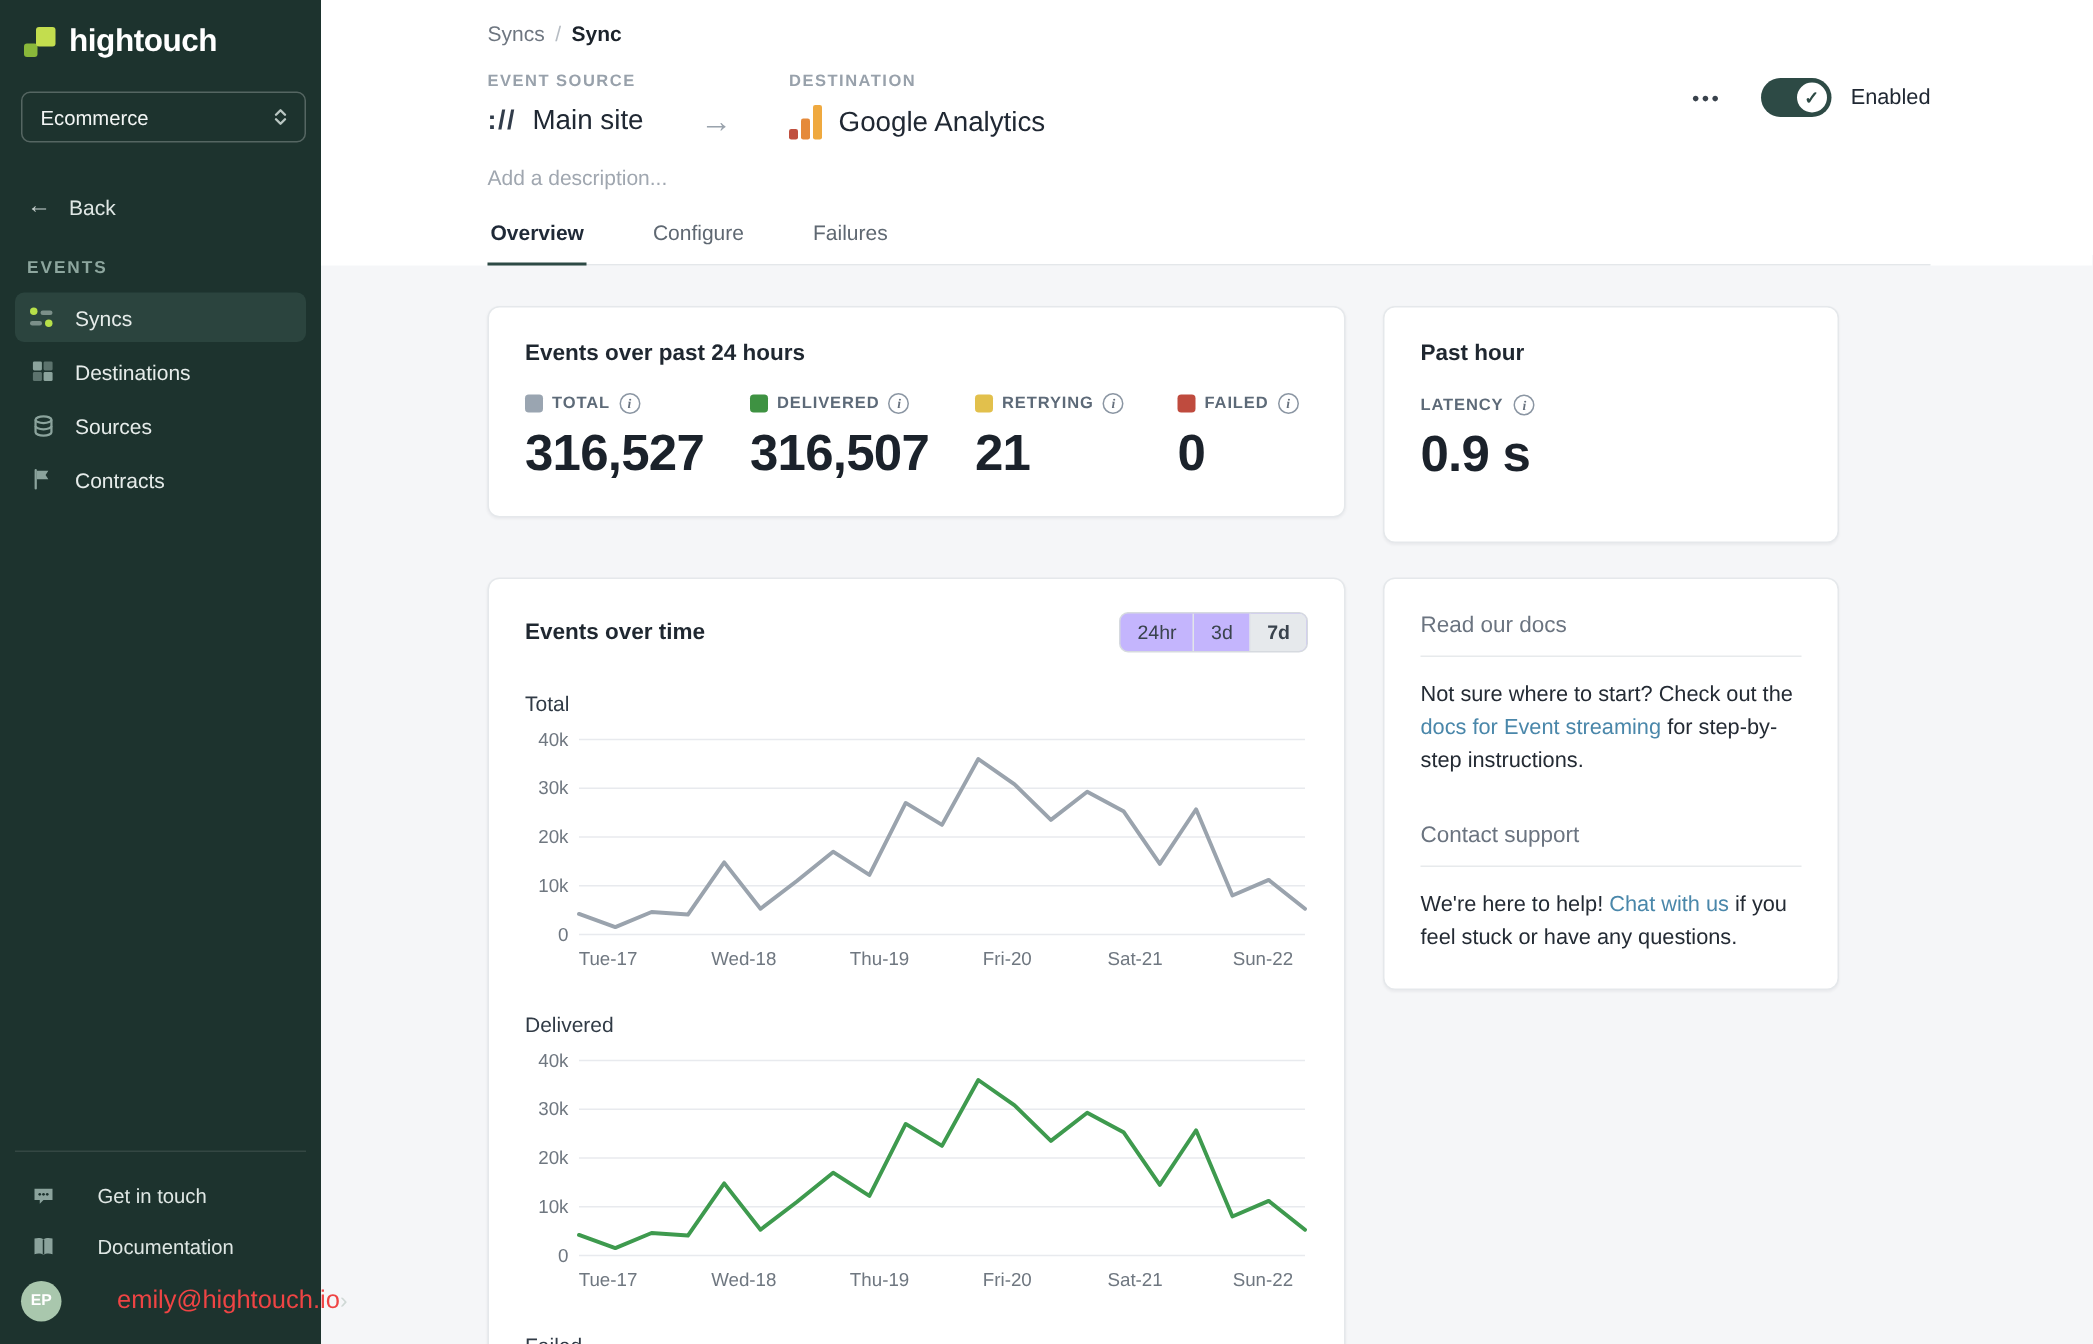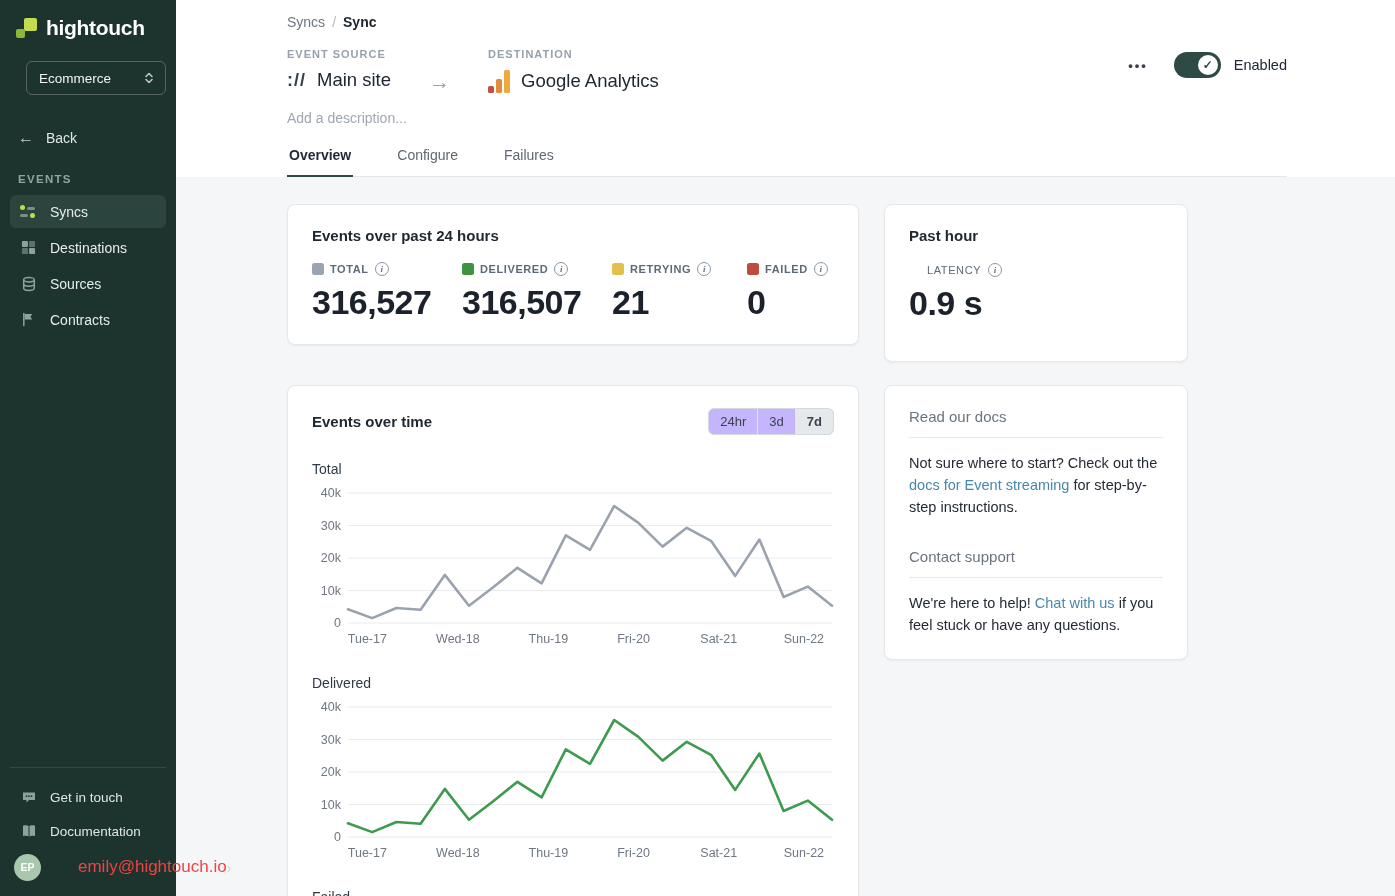--- a/index.html
+++ b/index.html
@@ -1,44 +1,44 @@
 <!DOCTYPE html>
 <html><head>
 <meta charset="utf-8">
 <style>
   * { box-sizing: border-box; margin: 0; padding: 0; }
   html,body { width:1395px; height:896px; overflow:hidden; }
   body { font-family:"Liberation Sans", sans-serif; background:#f5f6f8; color:#1f2730; }
   .app { display:flex; width:1395px; height:896px; }
 
   
-  .sidebar { width:176px; flex-shrink:0; background:#1d332e; color:#e6ecea; display:flex; flex-direction:column; padding:14px 10px 10px 10px; }
+  .sidebar { width:214px; flex-shrink:0; background:#1d332e; color:#e6ecea; display:flex; flex-direction:column; padding:14px 10px 10px 10px; }
   .logo-row { display:flex; align-items:center; gap:9px; padding:2px 4px 0 6px; }
   .logo-mark { position:relative; width:21px; height:21px; }
   .logo-mark .sq-big { position:absolute; right:0; top:0; width:13px; height:13px; background:#c3dd4e; border-radius:2px; }
   .logo-mark .sq-small { position:absolute; left:0; bottom:1px; width:9px; height:9px; background:#8ab83a; border-radius:2px; }
   .logo-text { color:#fff; font-size:21px; font-weight:700; letter-spacing:-0.3px; }
-  .workspace-select { margin:21px 0 0 16px; height:34px; border:1px solid rgba(255,255,255,0.25); border-radius:6px; display:flex; align-items:center; justify-content:space-between; padding:0 10px 0 12px; cursor:pointer; }
+  .workspace-select { margin:21px 0 0 4px; height:34px; border:1px solid rgba(255,255,255,0.25); border-radius:6px; display:flex; align-items:center; justify-content:space-between; padding:0 10px 0 12px; cursor:pointer; }
   .workspace-select span.ws-label { font-size:13.5px; color:#f2f5f4; }
   .updown { color:#b9c6c2; display:flex; }
   .back-row { display:flex; align-items:center; gap:12px; margin:34px 0 0 8px; font-size:14px; color:#dfe7e4; cursor:pointer; }
   .back-arrow { font-size:16px; color:#c3cecb; }
   .side-section-label { margin:26px 0 10px 8px; font-size:11.5px; letter-spacing:1.3px; color:#8da69e; font-weight:700; }
   .side-item { display:flex; align-items:center; gap:13px; height:33px; padding:0 10px; border-radius:6px; font-size:14px; color:#e6ecea; margin-bottom:3px; cursor:pointer; }
   .side-item.active { background:#2b443e; }
   .side-icon { width:17px; height:17px; display:flex; align-items:center; justify-content:center; flex-shrink:0; }
   
   .syncs-icon { position:relative; width:17px; height:17px; }
   .syncs-icon i { position:absolute; display:block; }
   .syncs-icon .d1 { left:0; top:2px; width:5px; height:5px; border-radius:50%; background:#b7e04a; }
   .syncs-icon .l1 { left:7px; top:4px; width:8px; height:2.5px; background:#7b8f89; border-radius:2px; }
   .syncs-icon .l2 { left:0; top:11px; width:8px; height:2.5px; background:#7b8f89; border-radius:2px; }
   .syncs-icon .d2 { left:10px; top:9.5px; width:5px; height:5px; border-radius:50%; background:#b7e04a; }
   .sidebar-footer { margin-top:auto; border-top:1px solid rgba(255,255,255,0.1); padding-top:12px; }
-  .foot-item { display:flex; align-items:center; gap:13px; height:34px; padding:0 10px; font-size:13.5px; color:#dfe7e4; cursor:pointer; border-radius:6px; }
+  .foot-item { display:flex; align-items:center; gap:28px; height:34px; padding:0 10px; font-size:13.5px; color:#dfe7e4; cursor:pointer; border-radius:6px; }
   .account-row { display:flex; align-items:center; height:38px; padding:0 6px 0 4px; cursor:pointer; }
   .avatar { width:27px; height:27px; border-radius:50%; background:#a9c7ad; color:#fff; font-size:10.5px; font-weight:700; display:flex; align-items:center; justify-content:center; flex-shrink:0; }
   .account-email { font-size:17px; color:#ef4444; flex:1;margin-left:37px; }
   .chev-right { color:#cfd8d5; font-size:15px; }
 
   
   .main { flex:1; display:flex; flex-direction:column; min-width:0; }
   .page-header { background:#fff; padding:14px 108px 0 111px; position:relative; }
   .breadcrumb { font-size:14px; color:#6e7680; display:flex; gap:7px; align-items:baseline; }
   .breadcrumb .bc-current { color:#1c232b; font-weight:700; }
@@ -73,21 +73,21 @@
   
   .stats-row { display:grid; grid-template-columns:150px 150px 135px 1fr; margin-top:18px; }
   .stat-label-row { display:flex; align-items:center; gap:6px; }
   .swatch { width:12px; height:12px; border-radius:2.5px; flex-shrink:0; }
   .stat-label { font-size:11px; font-weight:700; letter-spacing:0.6px; color:#5d6a78; }
   .info-icon { width:14px; height:14px; border:1.2px solid #8b96a3; border-radius:50%; color:#66707d; font-size:9px; font-weight:700; display:inline-flex; align-items:center; justify-content:center; cursor:pointer; font-family:"Liberation Serif", serif; font-style:italic; }
   .stat-value { margin-top:7px; font-size:34px; font-weight:600; color:#1b222b; letter-spacing:-0.5px; }
 
   
   .ph-metric-row { display:flex; align-items:center; gap:7px; margin-top:19px; }
-  .ph-label { font-size:11px; font-weight:400; letter-spacing:0.6px; color:#5d6a78;margin-left:18px; }
+  .ph-label { font-size:11px; font-weight:700; letter-spacing:0.6px; color:#5d6a78; }
 
   
   .eot-card { min-height:1000px; }
   .eot-head { display:flex; align-items:center; justify-content:space-between; }
   .seg-control { display:flex; border:1px solid #d6dadf; border-radius:6px; overflow:hidden; background:#c4b5fd;text-align:right; }
   .seg { padding:5px 11px; font-size:13px; color:#3a434d; cursor:pointer; border-left:1px solid #e2e5e9; }
   .seg:first-child { border-left:none; }
   .seg.active { background:#e6e9ec; font-weight:700; }
   .chart-block { margin-top:26px; }
   .chart-label { font-size:14px; font-weight:500; color:#313b46; margin-bottom:8px; }

